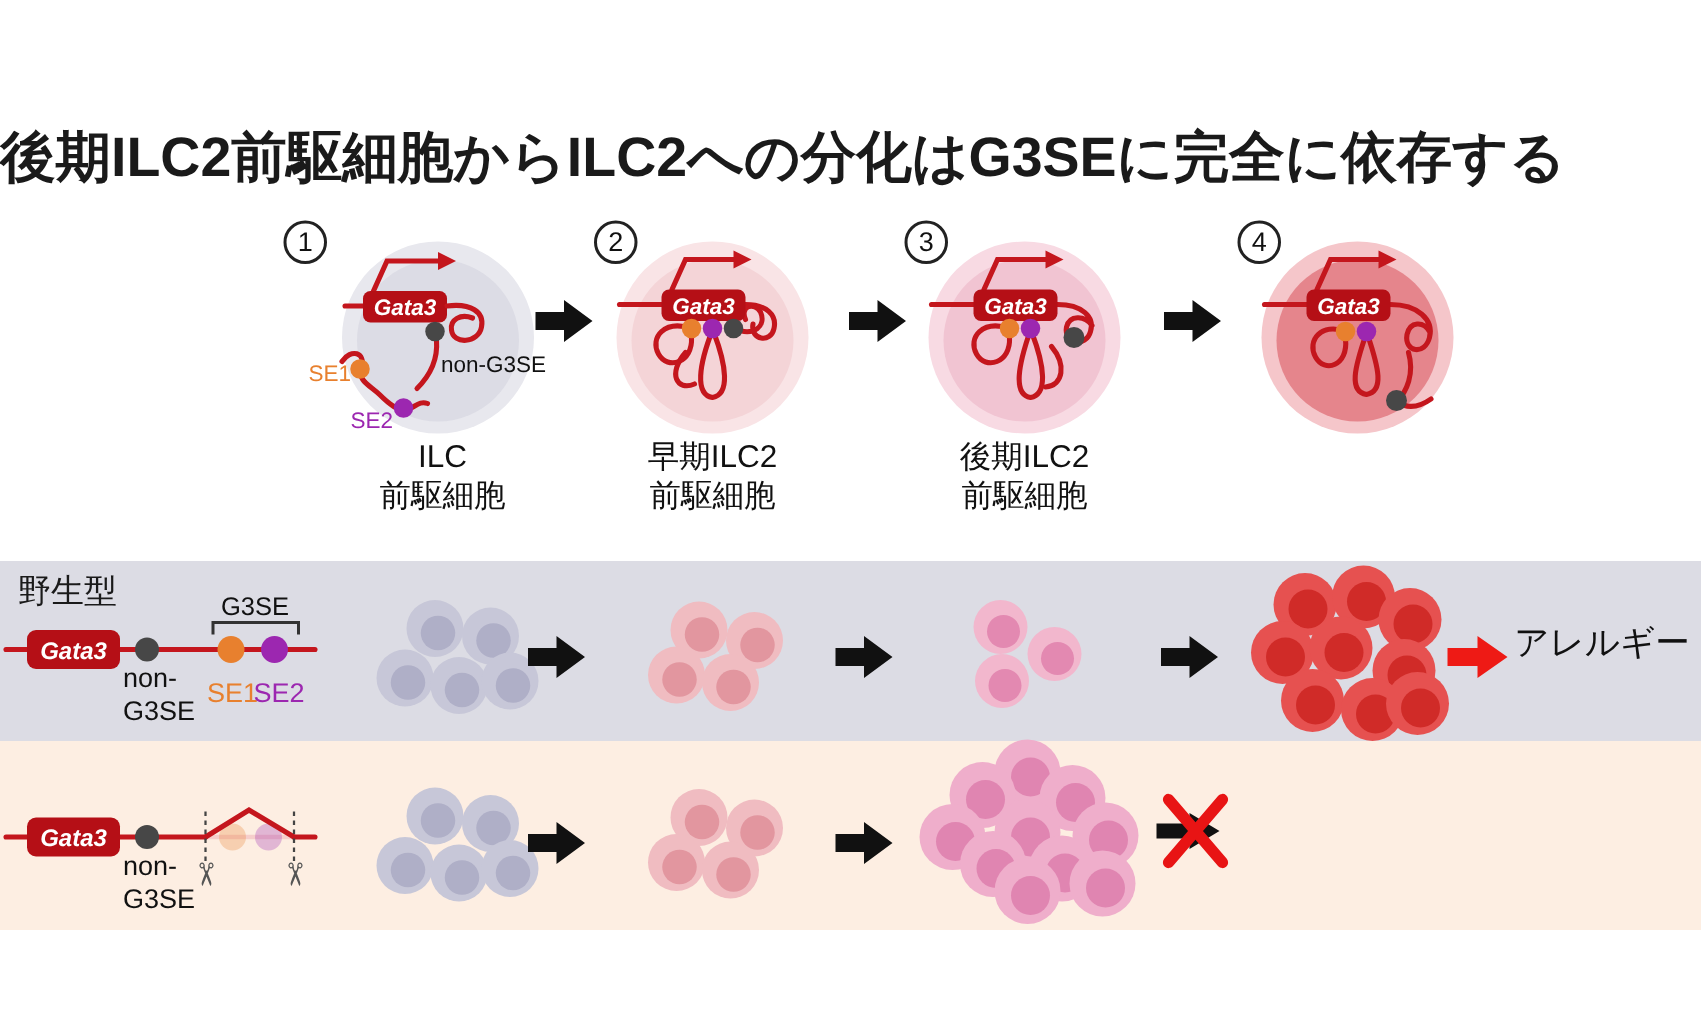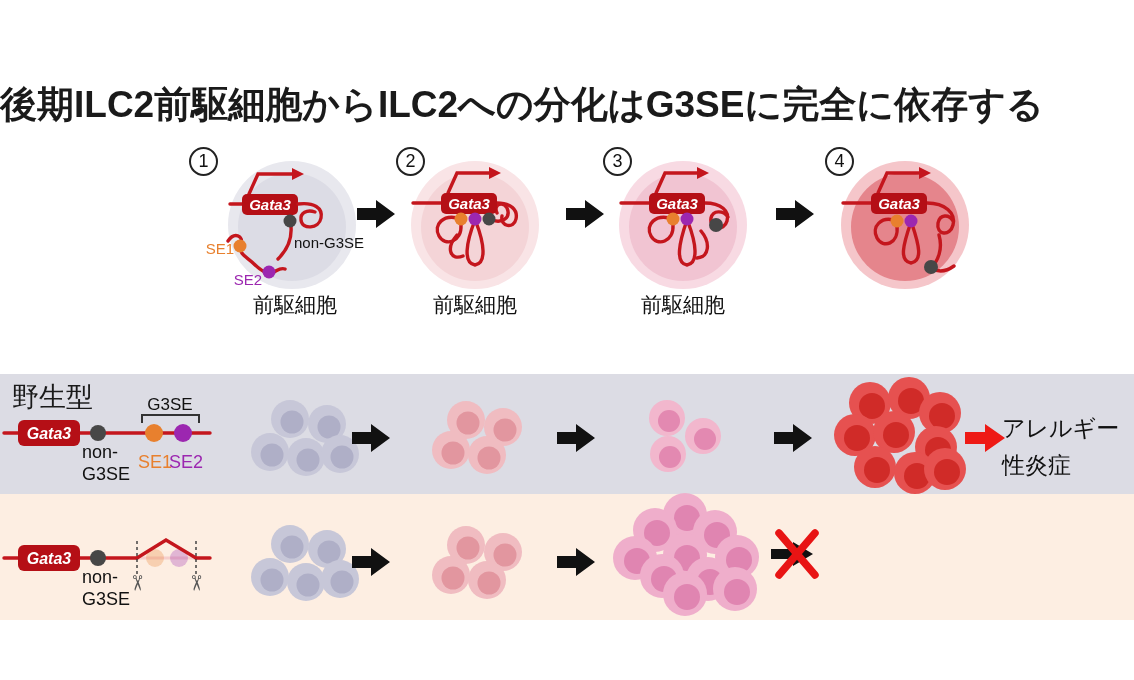--- a/index.html
+++ b/index.html
@@ -10,21 +10,21 @@
   }
   .canvas{position:absolute;inset:0;}
   .title{
     position:absolute;top:44px;left:0;width:1040px;text-align:center;
     font-size:37px;font-weight:600;letter-spacing:0px;color:var(--ink);white-space:nowrap;margin-top:36px;
   }
   
   .row{position:absolute;left:0;width:1134px;}
   .row-wild{top:374px;height:120px;background:var(--row-wild-bg);}
   .row-mutant{top:494px;height:126px;background:var(--row-mutant-bg);}
-  .row-label{position:absolute;font-size:27px;color:var(--ink);white-space:nowrap;}
+  .row-label{position:absolute;font-size:22px;color:var(--ink);white-space:nowrap;}
 
   
   .stage-num{
     position:absolute;top:147px;width:29px;height:29px;border:2px solid #222;border-radius:50%;
     display:flex;align-items:center;justify-content:center;font-size:18px;color:#111;box-sizing:border-box;
   }
   
   .stage-label{position:absolute;top:292px;width:170px;text-align:center;font-size:21px;line-height:26px;color:#111;}
   .stage-label.single{padding-top:13px;}
 
@@ -64,21 +64,21 @@
   .o-pink{fill:var(--pink-cell);} .n-pink{fill:var(--pink-cell-nucleus);}
   .o-rose{fill:var(--rose-cell);} .n-rose{fill:var(--rose-cell-nucleus);}
   .o-red{fill:var(--red-cell);}  .n-red{fill:var(--red-cell-nucleus);}
   .o-mauve{fill:var(--mauve-cell);} .n-mauve{fill:var(--mauve-cell-nucleus);}
 
   .arrow-shape{fill:var(--arrow-black);}
   .arrow-shape-red{fill:var(--arrow-red);}
   .xline{stroke:var(--x-red);stroke-width:7.5;stroke-linecap:round;fill:none;}
 
   .outcome{
-    position:absolute;left:1002px;top:410px;width:132px;
+    position:absolute;left:1002px;top:410px;width:132px;text-align:center;
     font-size:23px;line-height:37px;color:#111;
   }
 </style>
 </head>
 <body>
 
 <div class="canvas">
 
   <div class="title">後期ILC2前駆細胞からILC2への分化はG3SEに完全に依存する</div>
 
@@ -165,26 +165,29 @@
     <polygon class="arrow-shape" points="0,9 19,9 19,1 38,15 19,29 19,21 0,21"></polygon>
   </svg>
   <svg style="left:566px;top:199px" width="40" height="30" viewBox="0 0 40 30">
     <polygon class="arrow-shape" points="0,9 19,9 19,1 38,15 19,29 19,21 0,21"></polygon>
   </svg>
   <svg style="left:776px;top:199px" width="40" height="30" viewBox="0 0 40 30">
     <polygon class="arrow-shape" points="0,9 19,9 19,1 38,15 19,29 19,21 0,21"></polygon>
   </svg>
 
   <div class="stage-label" style="left:210px">
+    <div>ILC</div>
     <div>前駆細胞</div>
   </div>
   <div class="stage-label" style="left:390px">
+    <div>早期ILC2</div>
     <div>前駆細胞</div>
   </div>
   <div class="stage-label" style="left:598px">
+    <div>後期ILC2</div>
     <div>前駆細胞</div>
   </div>
 
   <div class="row-label" style="left:12px;top:379px">野生型</div>
 
   <svg style="left:2px;top:396px" width="212" height="102" viewBox="0 0 212 102">
     <path class="strand" d="M2,37 H208"></path>
     <rect class="gata3-box" x="16" y="24" width="62" height="26" rx="6"></rect>
     <text class="gata3-text gene-gata3-text" x="47" y="43" text-anchor="middle">Gata3</text>
     <circle class="dot-non" cx="96" cy="37" r="8"></circle>
@@ -263,21 +266,20 @@
     <circle class="o-red" cx="115" cy="92" r="21"></circle>
       <circle class="n-red" cx="117" cy="95" r="13"></circle>
   </svg>
 
   <svg style="left:965px;top:423px" width="42" height="30" viewBox="0 0 42 30">
     <polygon class="arrow-shape-red" points="0,9 20,9 20,1 40,15 20,29 20,21 0,21"></polygon>
   </svg>
 
   <div class="outcome">
     <div>アレルギー</div>
-    <div>性炎症</div>
   </div>
 
 
   <svg style="left:2px;top:521px" width="212" height="100" viewBox="0 0 212 100">
     <path class="ghost-strand" d="M135,37 H194"></path>
     <circle class="ghost-se1" cx="153" cy="37" r="9"></circle>
     <circle class="ghost-se2" cx="177" cy="37" r="9"></circle>
     <path class="strand" d="M2,37 H135"></path>
     <path class="strand" d="M194,37 H208"></path>
     <path class="strand" d="M135,37 L164,19 L194,37"></path>

